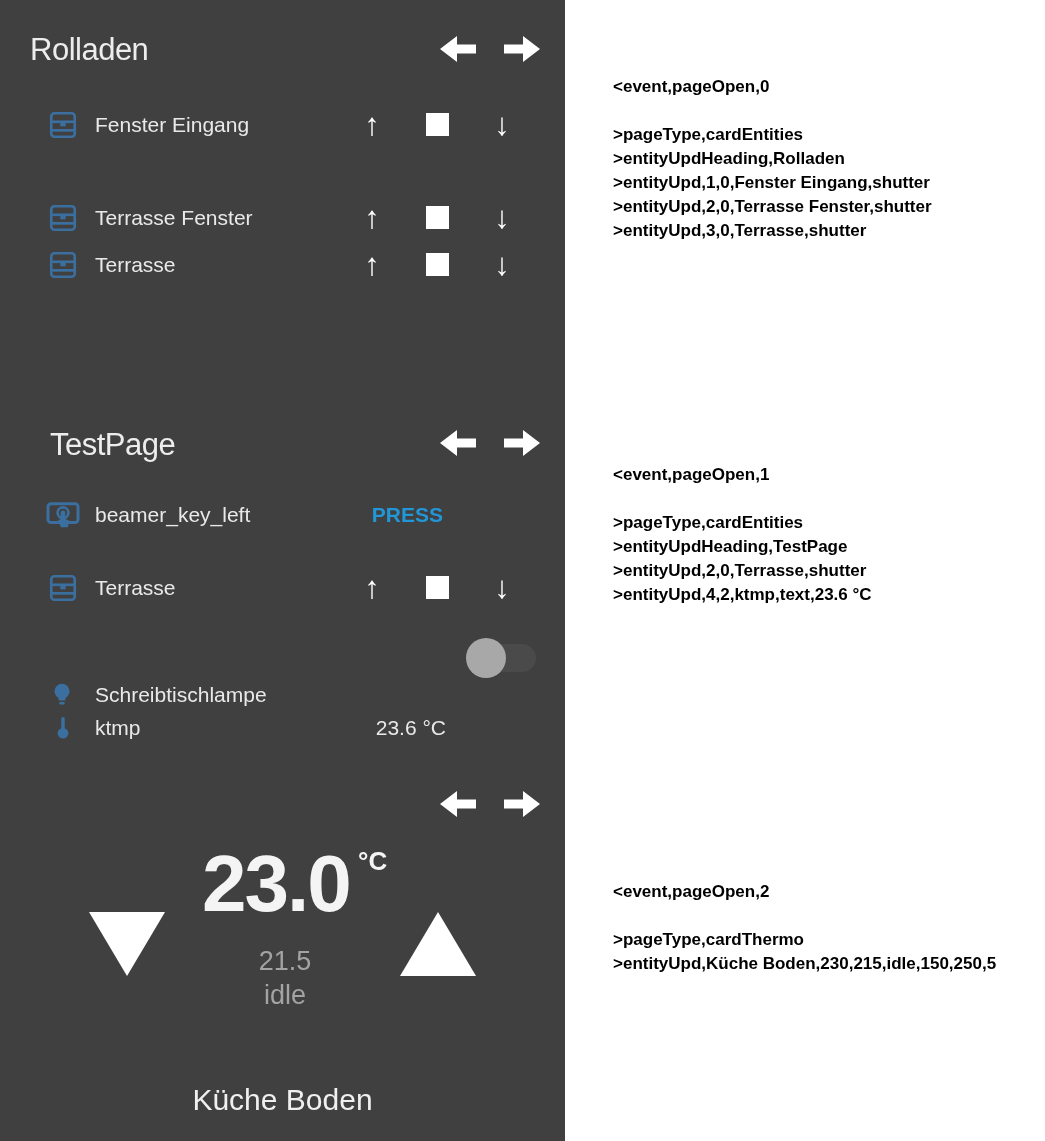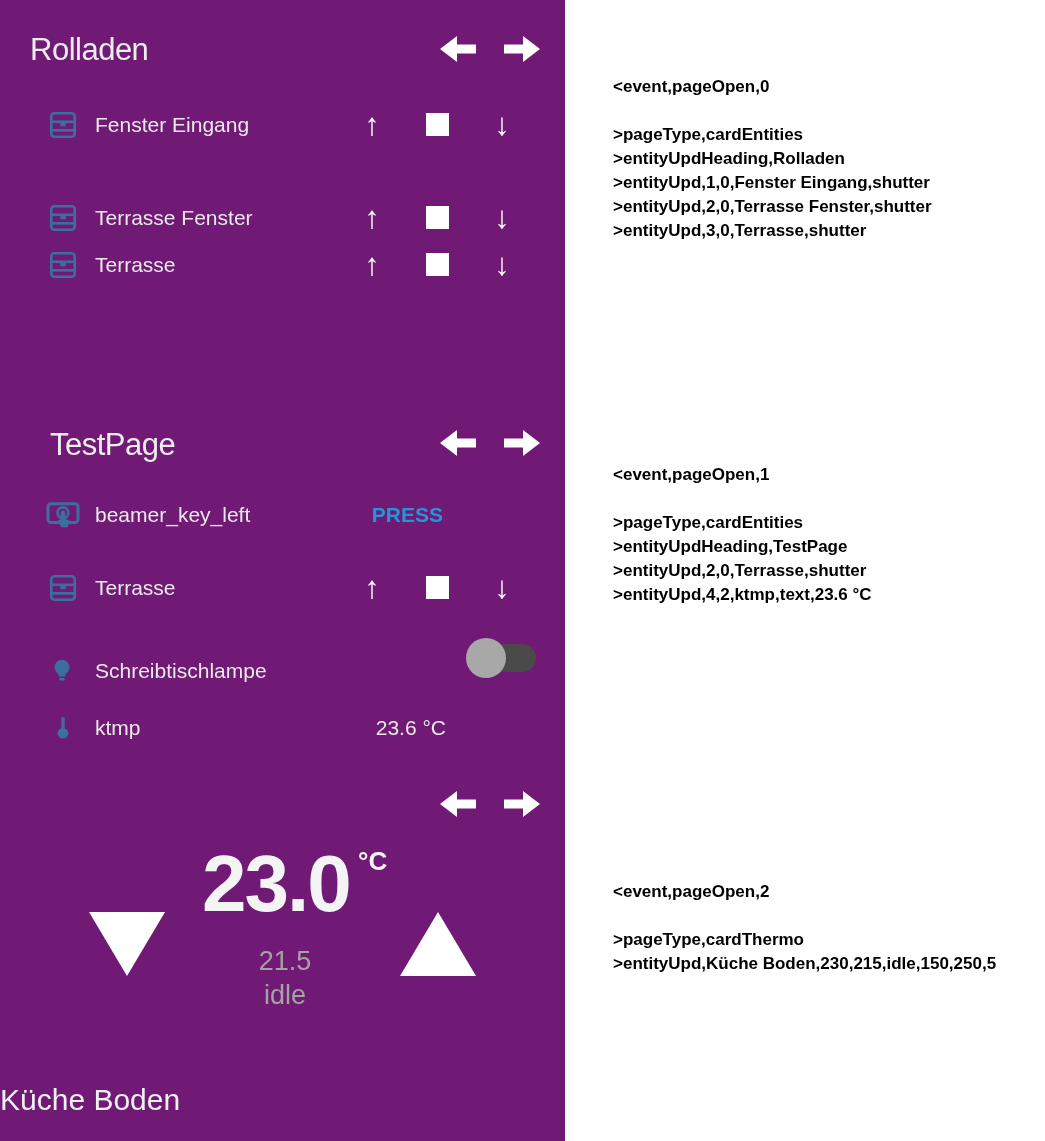--- a/index.html
+++ b/index.html
@@ -2,41 +2,41 @@
 <html><head>
 <meta charset="utf-8">
 <style>
   html,body{margin:0;padding:0;}
   body{
     width:1045px;height:1141px;position:relative;overflow:hidden;
     background:#ffffff;
     font-family:"Liberation Sans",sans-serif;
   }
   
-  .dark-col{position:absolute;left:0;top:0;width:565px;height:1141px;background:#701a75;}
+  .dark-col{position:absolute;left:0;top:0;width:565px;height:1141px;background:#404040;}
   .abs{position:absolute;}
   .card-title{font-size:31px;line-height:38px;color:#ededed;letter-spacing:-0.5px;}
   .entity-row{position:absolute;left:0;width:481px;height:40px;}
   .entity-label{position:absolute;left:95px;top:0;line-height:40px;font-size:21px;color:#e9e9e9;}
   .entity-icon{position:absolute;left:47px;top:50%;transform:translateY(-50%);}
   .ctl-up{position:absolute;left:354px;width:36px;text-align:center;line-height:40px;font-size:31px;color:#ffffff;cursor:pointer;}
   .ctl-down{position:absolute;left:484px;width:36px;text-align:center;line-height:40px;font-size:31px;color:#ffffff;cursor:pointer;}
   .ctl-stop{position:absolute;left:426px;top:8px;width:23px;height:23px;background:#ffffff;cursor:pointer;}
   .press-label{position:absolute;right:38px;top:0;line-height:40px;font-size:21px;font-weight:700;color:#2297d8;cursor:pointer;}
   .value-label{position:absolute;right:35px;top:0;line-height:40px;font-size:21px;color:#e9e9e9;}
   .nav-arrow{cursor:pointer;}
   
   .toggle{position:absolute;left:466px;top:637px;width:72px;height:42px;cursor:pointer;}
   .toggle-track{position:absolute;left:8px;top:7px;width:62px;height:28px;border-radius:14px;background:#4a4a4a;}
   .toggle-knob{position:absolute;left:0;top:1px;width:40px;height:40px;border-radius:50%;background:#a8a8a8;}
   
   .temp-number{font-size:80px;font-weight:700;line-height:74px;letter-spacing:-2px;color:#f4f4f4;}
   .temp-unit{font-size:26px;font-weight:700;color:#f4f4f4;}
   .thermo-sub{width:200px;text-align:center;font-size:27px;color:#a3a3a3;}
-  .thermo-name{width:565px;font-size:30px;color:#f0f0f0;}
+  .thermo-name{width:565px;text-align:center;font-size:30px;color:#f0f0f0;}
   
   .log-block{position:absolute;left:613px;width:432px;color:#000;font-size:17px;font-weight:700;line-height:24px;}
   .log-event{margin-bottom:24px;white-space:pre;}
   .log-line{white-space:pre;}
 </style>
 </head>
 <body>
 
 <div class="dark-col">
 
@@ -113,21 +113,21 @@
         <line x1="3.2" y1="9.6" x2="20.8" y2="9.6" stroke="#3a6f9f" stroke-width="2"></line>
         <rect x="10" y="9.6" width="4" height="3.4" fill="#3a6f9f"></rect>
         <line x1="3.2" y1="16" x2="20.8" y2="16" stroke="#3a6f9f" stroke-width="2"></line>
       </svg>
     <span class="entity-label">Terrasse</span>
     <span class="ctl-up">↑</span>
     <span class="ctl-stop"></span>
     <span class="ctl-down">↓</span>
   </div>
 
-  <div class="entity-row" style="top:651px;padding-left:44px;">
+  <div class="entity-row" style="top:675px;padding-left:44px;">
     <svg class="entity-icon" width="30" height="32" viewBox="0 0 24 24">
         <circle cx="12" cy="9" r="6" fill="#3a6f9f"></circle>
         <path d="M8.8 13.2 h6.4 l-0.7 3.2 h-5 z" fill="#3a6f9f"></path>
         <rect x="9.8" y="17.6" width="4.4" height="1.9" rx="0.8" fill="#3a6f9f"></rect>
       </svg>
     <span class="entity-label">Schreibtischlampe</span>
   </div>
   <div class="toggle">
     <div class="toggle-track"></div>
     <div class="toggle-knob"></div>

